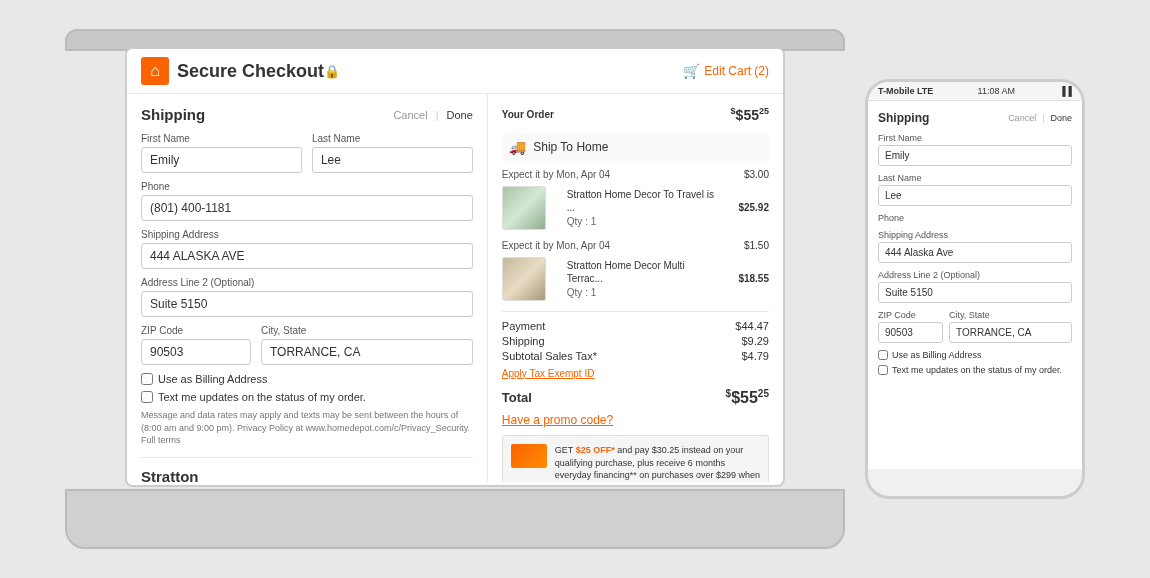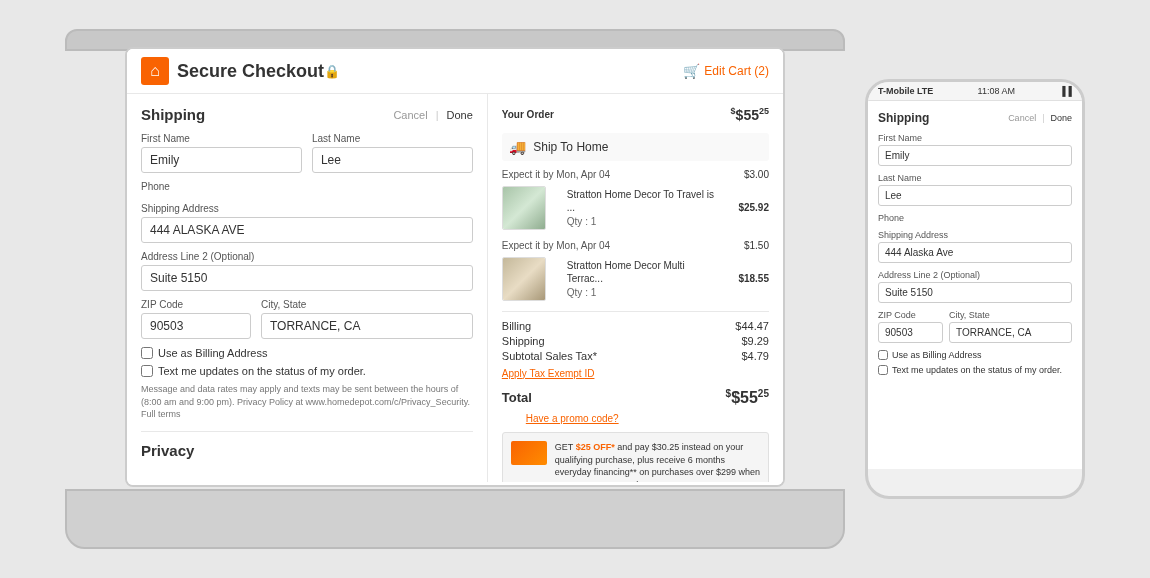--- a/index.html
+++ b/index.html
@@ -402,26 +402,25 @@
       margin-bottom: 6px;
     }
     .total-amount {
       font-size: 16px;
       font-weight: 700;
     }
     .total-amount sup { font-size: 10px; }
 
     .promo-link {
       color: #f96302;
-      font-size: 10px;
+      font-size: 12px;
       cursor: pointer;
       text-decoration: underline;
       margin-bottom: 8px;
       display: block;
-      margin-left: 24px;
     }
 
     .promo-banner {
       background: #f5f5f5;
       border: 1px solid #e0e0e0;
       border-radius: 3px;
       padding: 8px;
       font-size: 9px;
       color: #333;
       display: flex;
@@ -534,20 +533,21 @@
               <input class="form-input" type="text" value="Emily" style="">
             </div>
             <div class="form-group">
               <label class="form-label">Last Name</label>
               <input class="form-input" type="text" value="Lee" style="">
             </div>
           </div>
 
           <div class="form-group" style="margin-bottom:8px">
             <label class="form-label">Phone</label>
+            <input class="form-input" type="text" value="(801) 400-1181" style="">
           </div>
 
           <div class="form-group" style="margin-bottom:8px">
             <label class="form-label">Shipping Address</label>
             <input class="form-input" type="text" value="444 ALASKA AVE" style="">
           </div>
 
           <div class="form-group" style="margin-bottom:8px">
             <label class="form-label">Address Line 2 (Optional)</label>
             <input class="form-input" type="text" value="Suite 5150" style="">
@@ -571,21 +571,21 @@
 
           <div class="checkbox-row">
             <input type="checkbox" style="">
             <span class="checkbox-label">Text me updates on the status of my order.</span>
           </div>
 
           <div class="fine-print">
             <span>Message and data rates may apply and texts may be sent between the hours of (8:00 am and 9:00 pm). Privacy Policy at www.homedepot.com/c/Privacy_Security. Full terms</span>
           </div>
 
-          <div class="payment-title">Privacy</div>
+          <div class="payment-title">Stratton</div>
 
         </div>
 
         <div class="order-panel">
           <div class="order-title-row">
             <span class="order-title">Your Order</span>
             <span class="order-total">
               <sup>$</sup><span>$55</span><sup>25</sup>
             </span>
           </div>
@@ -626,21 +626,21 @@
                 <div class="item-qty">Qty : 1</div>
               </div>
               <div class="item-price">$18.55</div>
             </div>
           </div>
 
           <hr class="order-separator">
 
           <div class="subtotal-section">
             <div class="subtotal-row">
-              <span>Billing</span>
+              <span>Payment</span>
               <span>$44.47</span>
             </div>
             <div class="subtotal-row">
               <span>Shipping</span>
               <span>$9.29</span>
             </div>
             <div class="subtotal-row">
               <span>
                 <span>Subtotal Sales Tax*</span>
               </span>

